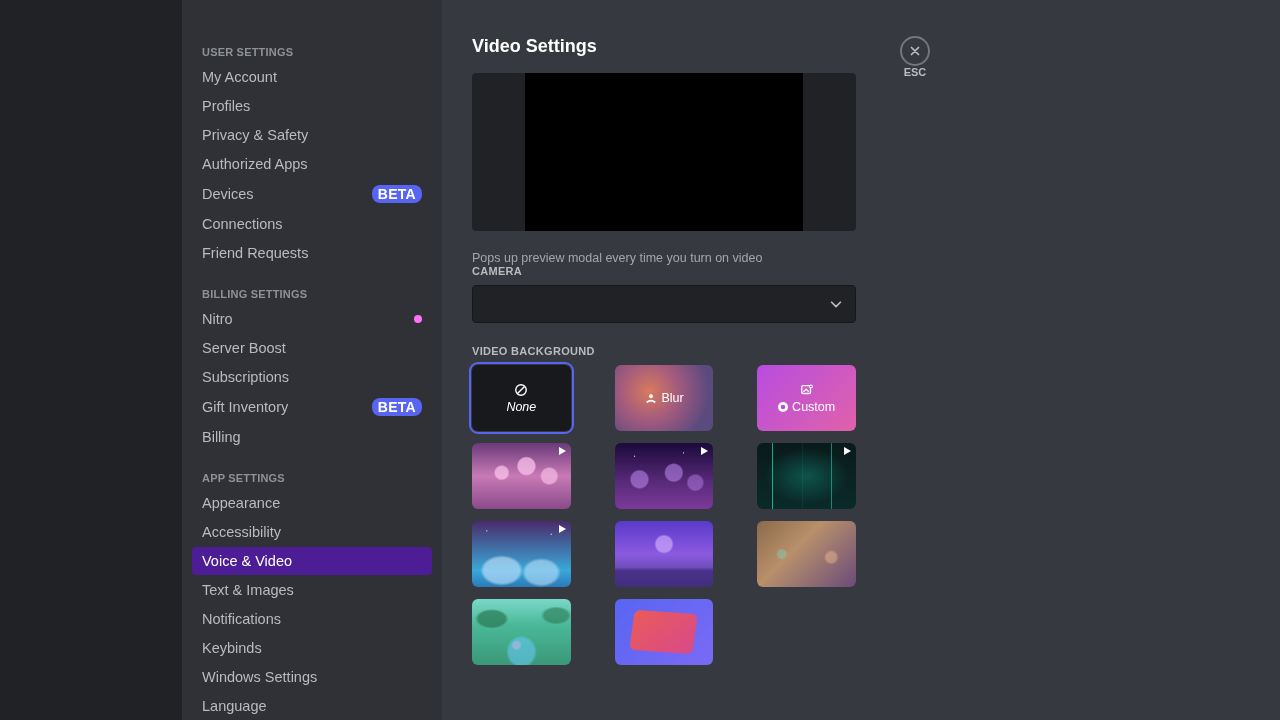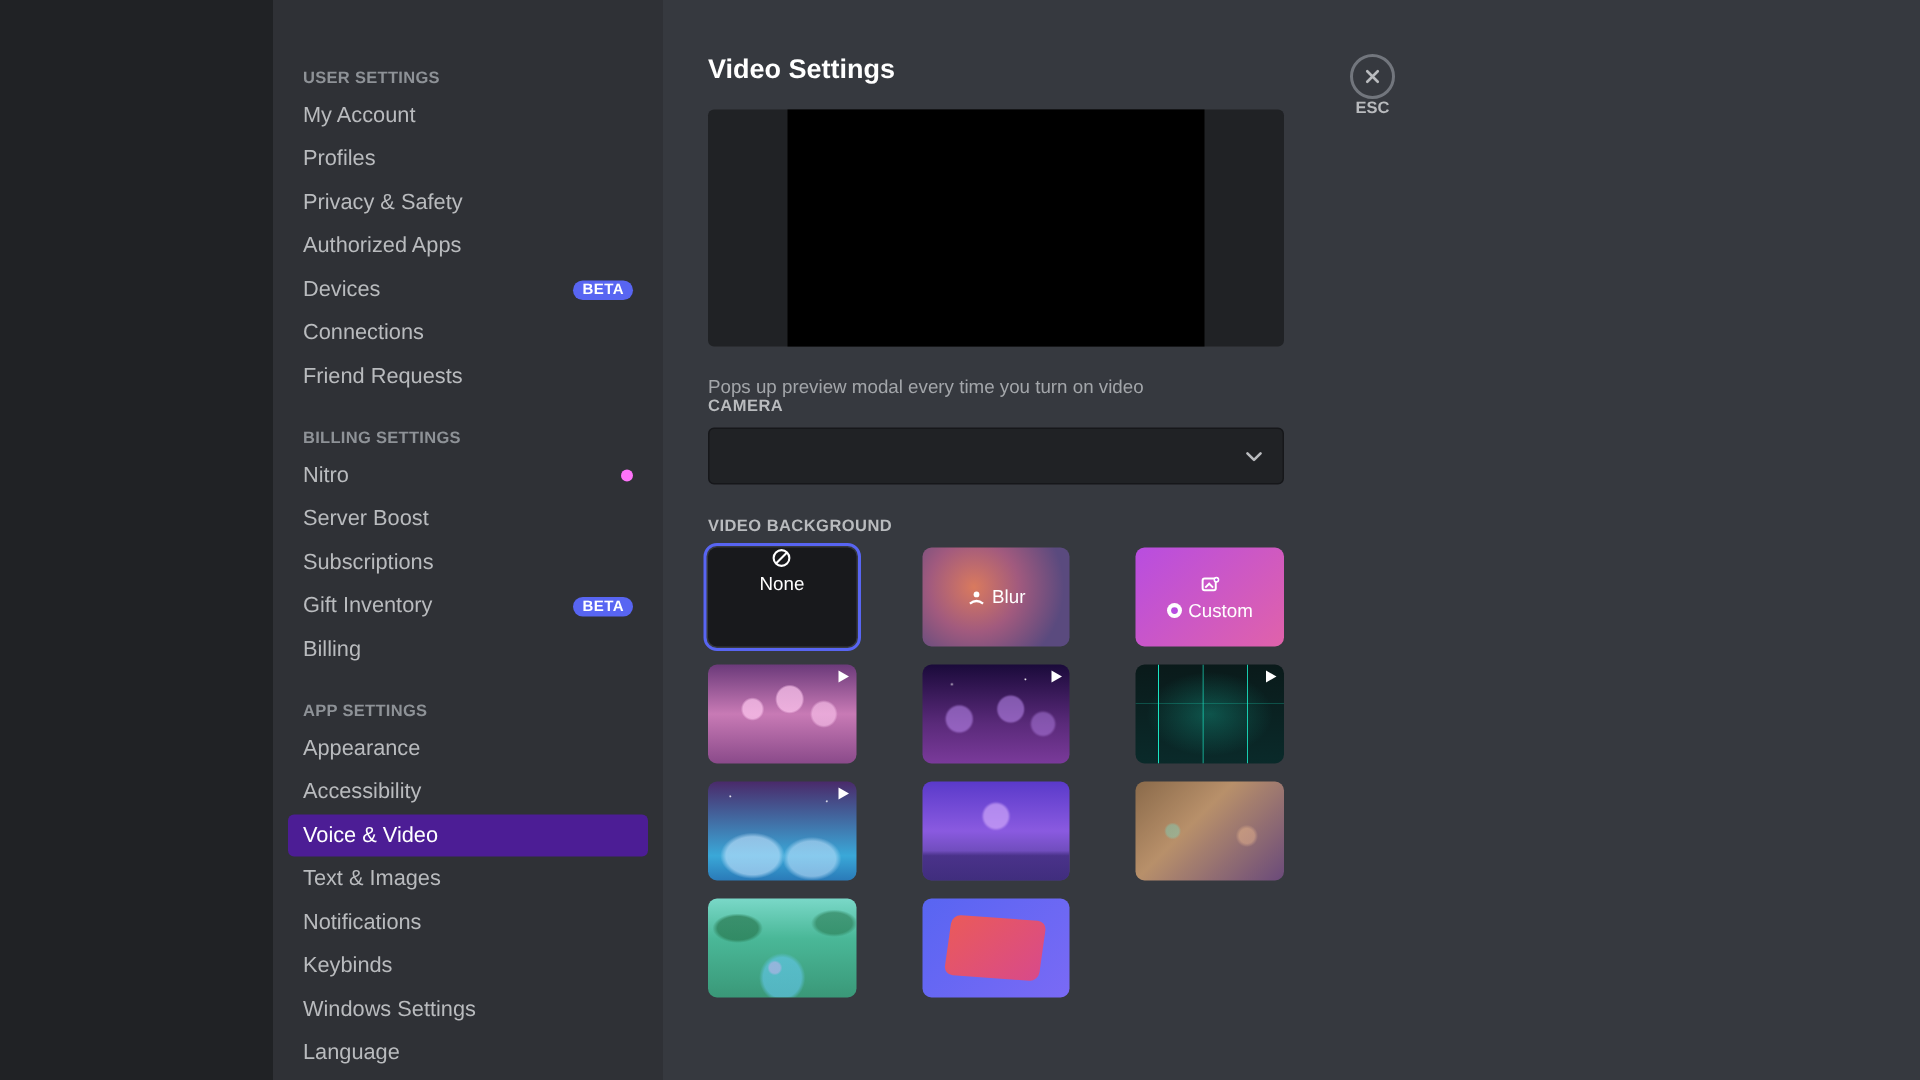--- a/index.html
+++ b/index.html
@@ -36,21 +36,21 @@
   margin: 1px 0;
   border-radius: 4px;
   font-size: 14.5px;
   color: #b9bbbe;
   cursor: pointer;
 }
 .sidebar-item.active { background: #4c1d95; color: #fff; text-align: center; }
 .badge {
   background: #5865f2;
   color: #fff;
-  font-size: 10px;
+  font-size: 14px;
   font-weight: 700;
   padding: 1px 6px;
   border-radius: 8px;
   letter-spacing: 0.3px;
 }
 .nitro-dot {
   width: 8px; height: 8px; border-radius: 50%;
   background: #ff73fa;
 }
 .section-gap { height: 14px; }
@@ -153,22 +153,23 @@
 }
 .bg-card.selected {
   outline: 2px solid #5865f2;
   outline-offset: 1px;
 }
 .bg-none {
   background: #18191c;
   display: flex;
   flex-direction: column;
   align-items: center;
-  justify-content: flex-start;
+  justify-content: center;
   gap: 3px;
+  font-style: italic;
 }
 .bg-blur {
   background: radial-gradient(circle at 35% 40%, #d97a5e 0%, #a15a7e 40%, #5a4a7e 80%);
   filter: blur(0.3px);
   display: flex;
   flex-direction: row;
   align-items: center;
   justify-content: center;
   gap: 3px;
 }

